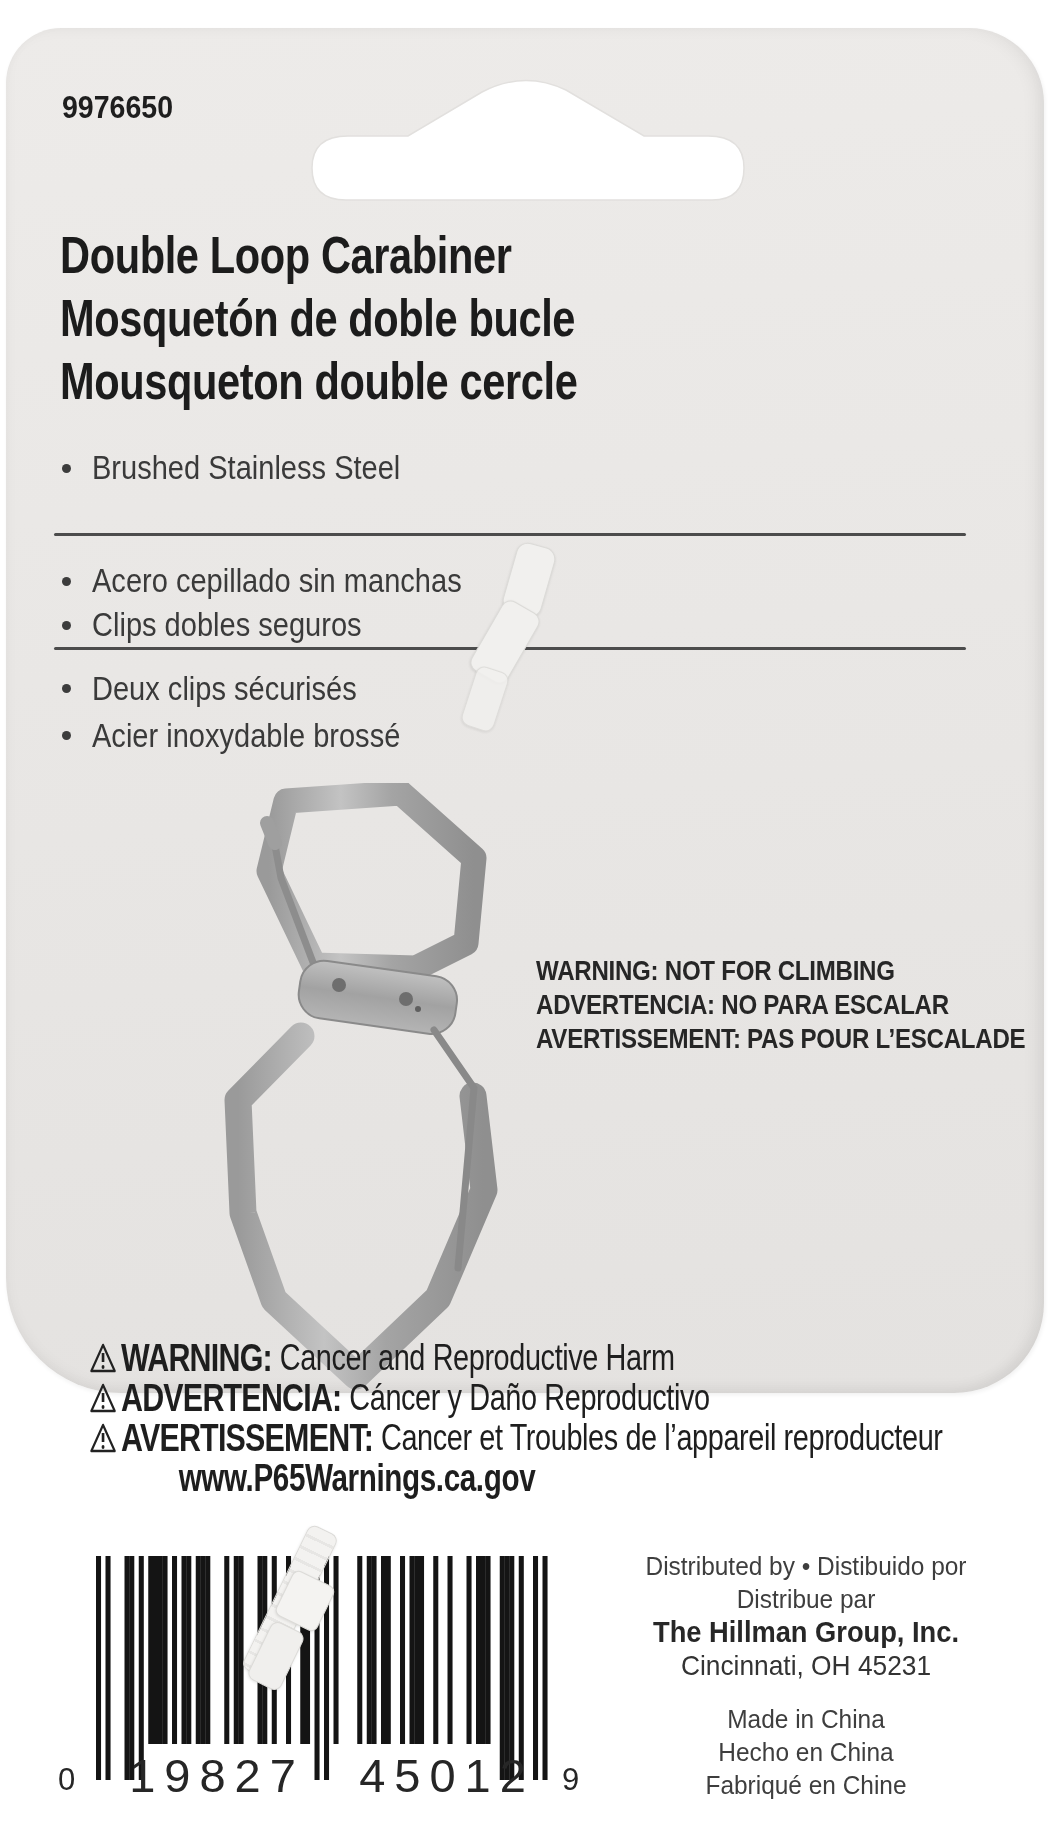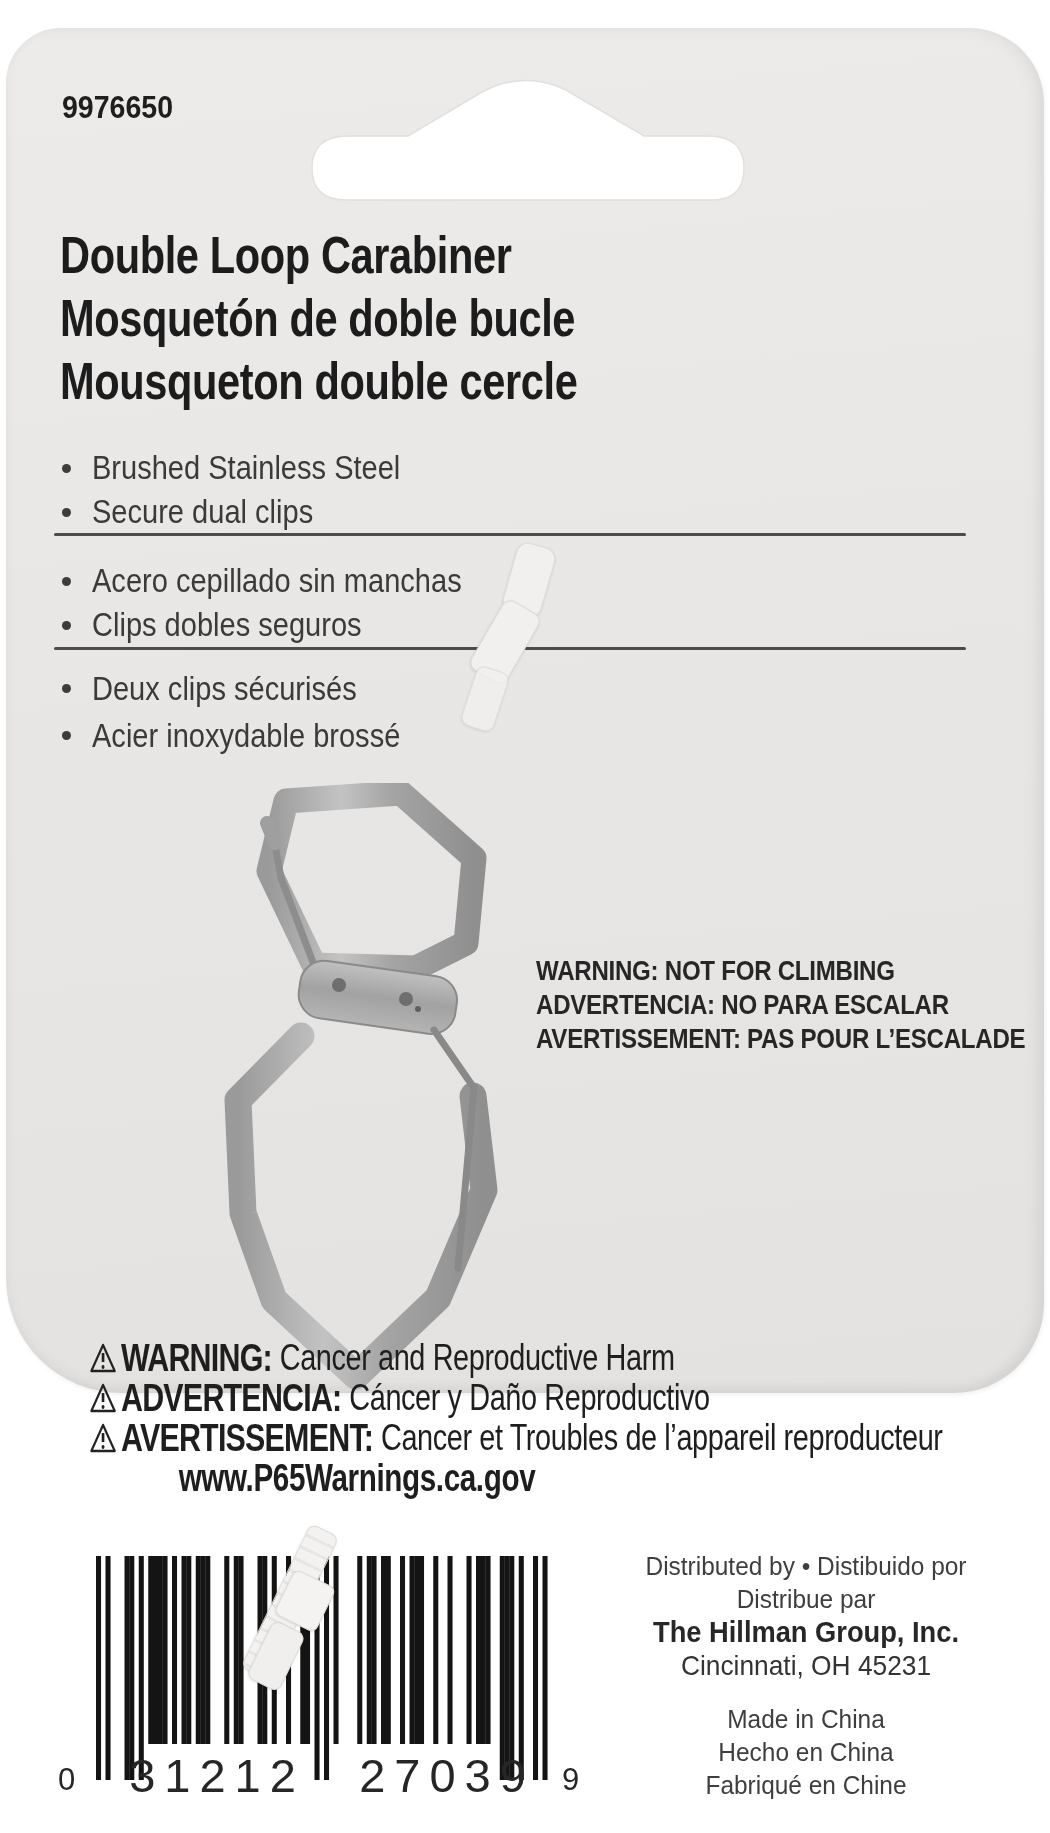--- a/index.html
+++ b/index.html
@@ -90,24 +90,20 @@
   <div class="title">
     <div>Double Loop Carabiner</div>
     <div>Mosquetón de doble bucle</div>
     <div>Mousqueton double cercle</div>
   </div>
 
   <div class="feature-group" id="features-en">
     <div class="feature-row">
       <span class="dot"></span>
       <span class="ftext">Brushed Stainless Steel</span>
-    </div>
-    <div class="feature-row">
-      <span class="dot"></span>
-      <span class="ftext">Secure dual clips</span>
     </div>
   </div>
 
   <div class="divider" id="divider-1"></div>
 
   <div class="feature-group" id="features-es">
     <div class="feature-row">
       <span class="dot"></span>
       <span class="ftext">Acero cepillado sin manchas</span>
     </div>
@@ -244,22 +240,22 @@
         <rect x="424.75" y="6" width="5.05" height="188" fill="#141414"></rect>
         <rect x="429.50" y="6" width="5.05" height="188" fill="#141414"></rect>
         <rect x="443.75" y="6" width="5.05" height="224" fill="#141414"></rect>
         <rect x="448.50" y="6" width="5.05" height="224" fill="#141414"></rect>
         <rect x="453.25" y="6" width="5.05" height="224" fill="#141414"></rect>
         <rect x="462.75" y="6" width="5.05" height="224" fill="#141414"></rect>
         <rect x="477.00" y="6" width="5.05" height="224" fill="#141414"></rect>
         <rect x="486.50" y="6" width="5.05" height="224" fill="#141414"></rect>
       </svg>
     <div class="bc-digit bc-lead">0</div>
-    <div class="bc-digit bc-left">31212</div>
-    <div class="bc-digit bc-right">27039</div>
+    <div class="bc-digit bc-left">19827</div>
+    <div class="bc-digit bc-right">45012</div>
     <div class="bc-digit bc-check">9</div>
   </div>
 
   <div class="distributor">
     <div class="dist-line">Distributed by • Distibuido por</div>
     <div class="dist-line">Distribue par</div>
     <div class="dist-name">The Hillman Group, Inc.</div>
     <div class="dist-city">Cincinnati, OH 45231</div>
     <div class="origin">
       <div class="dist-line">Made in China</div>

